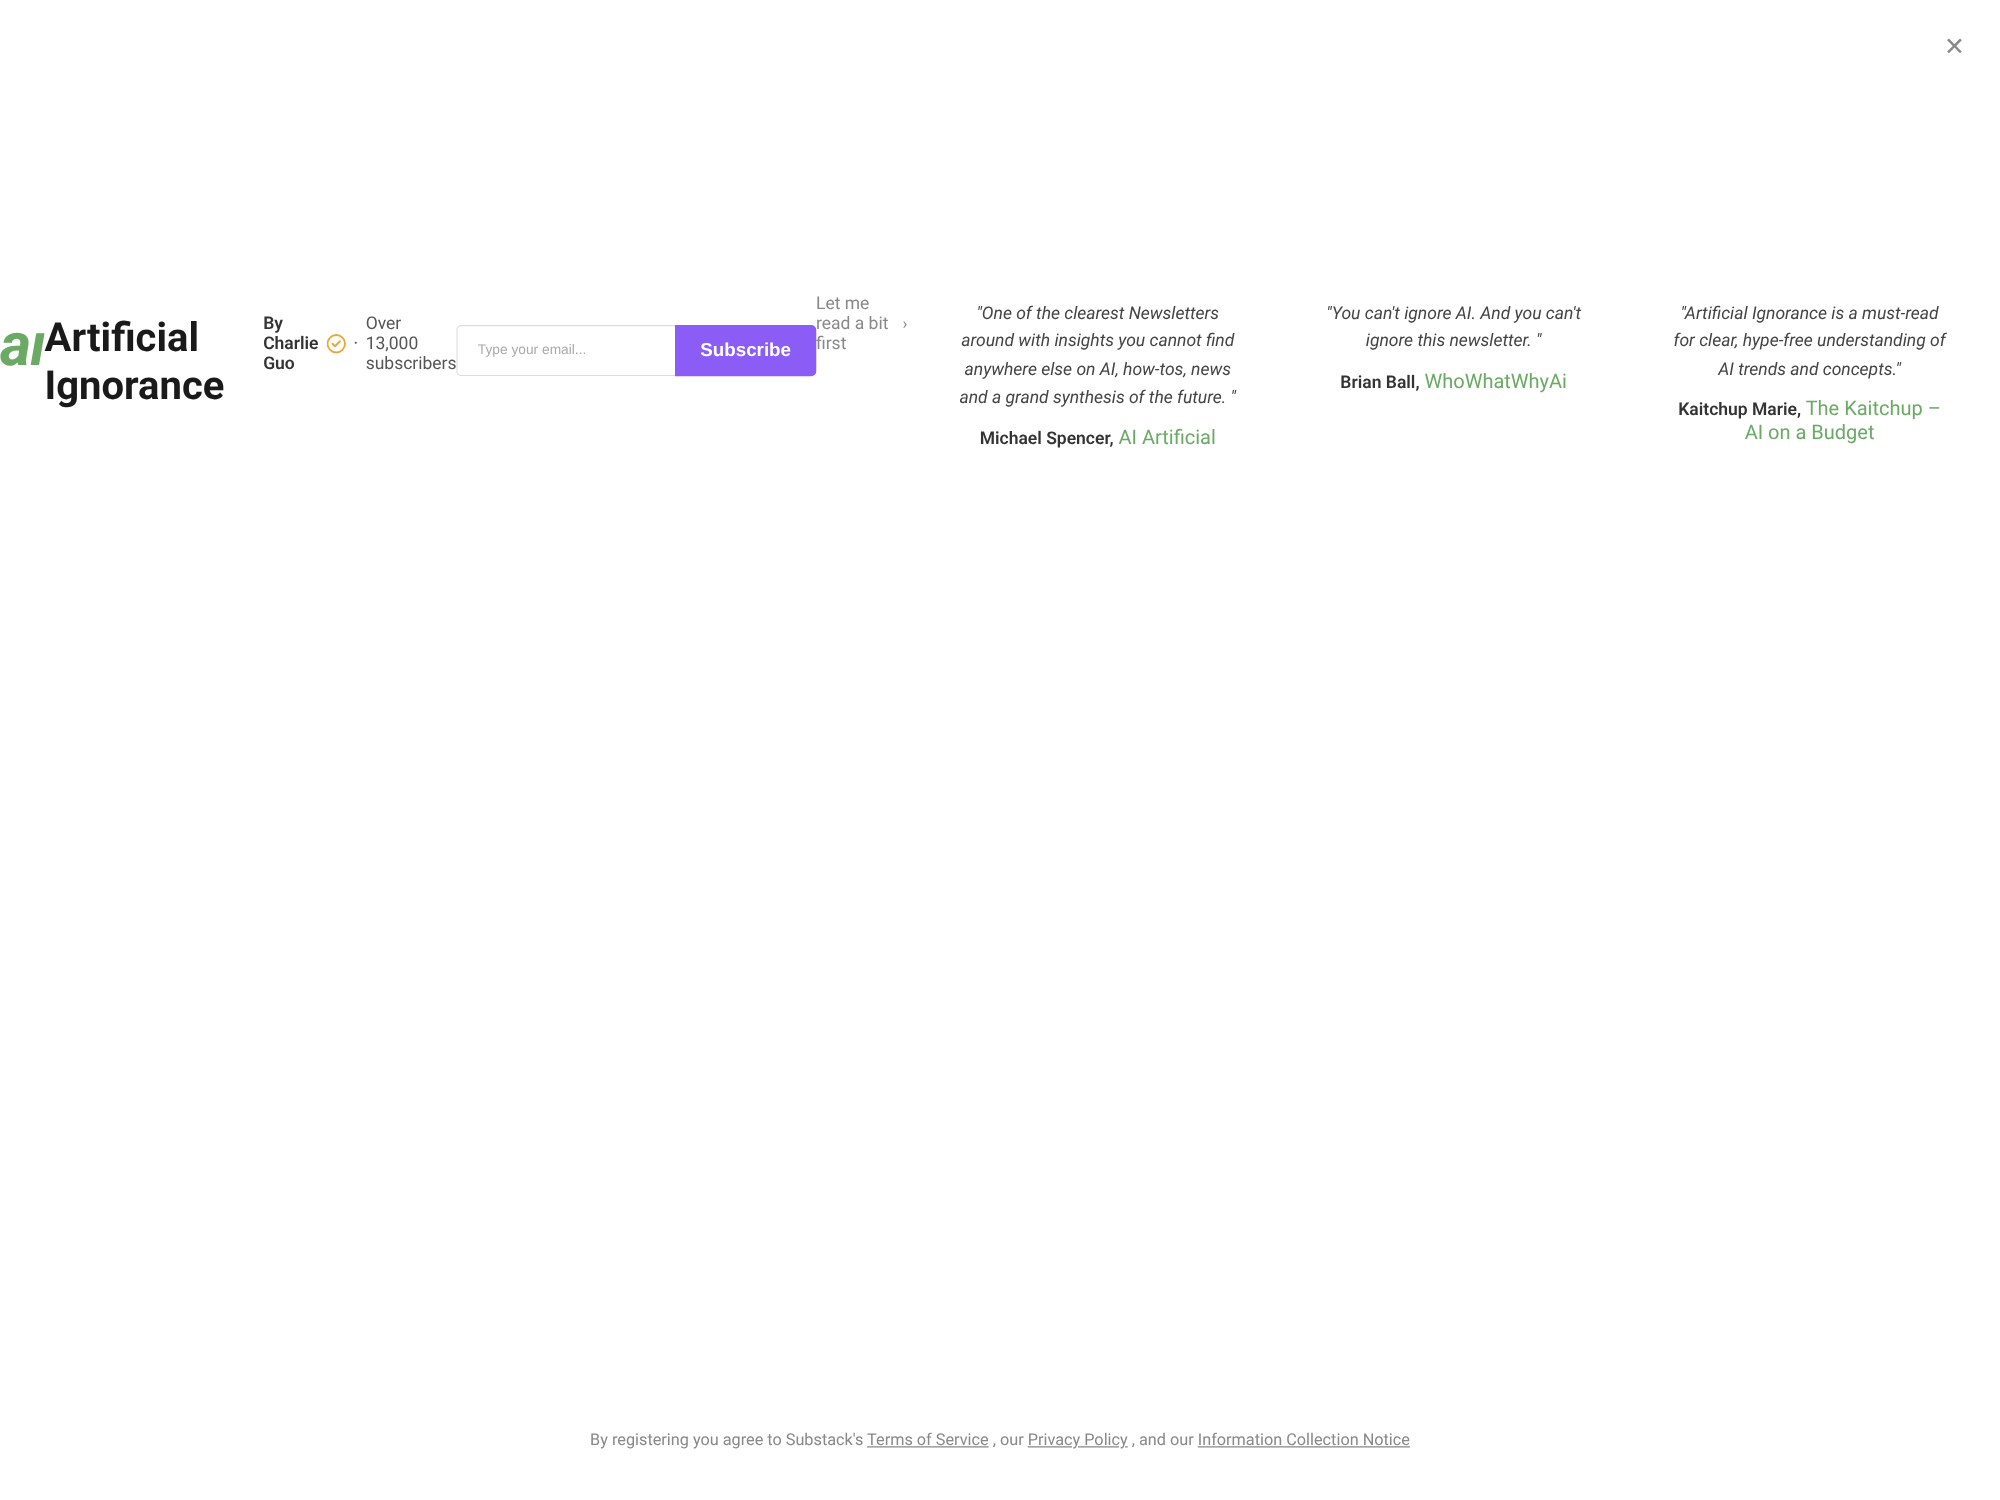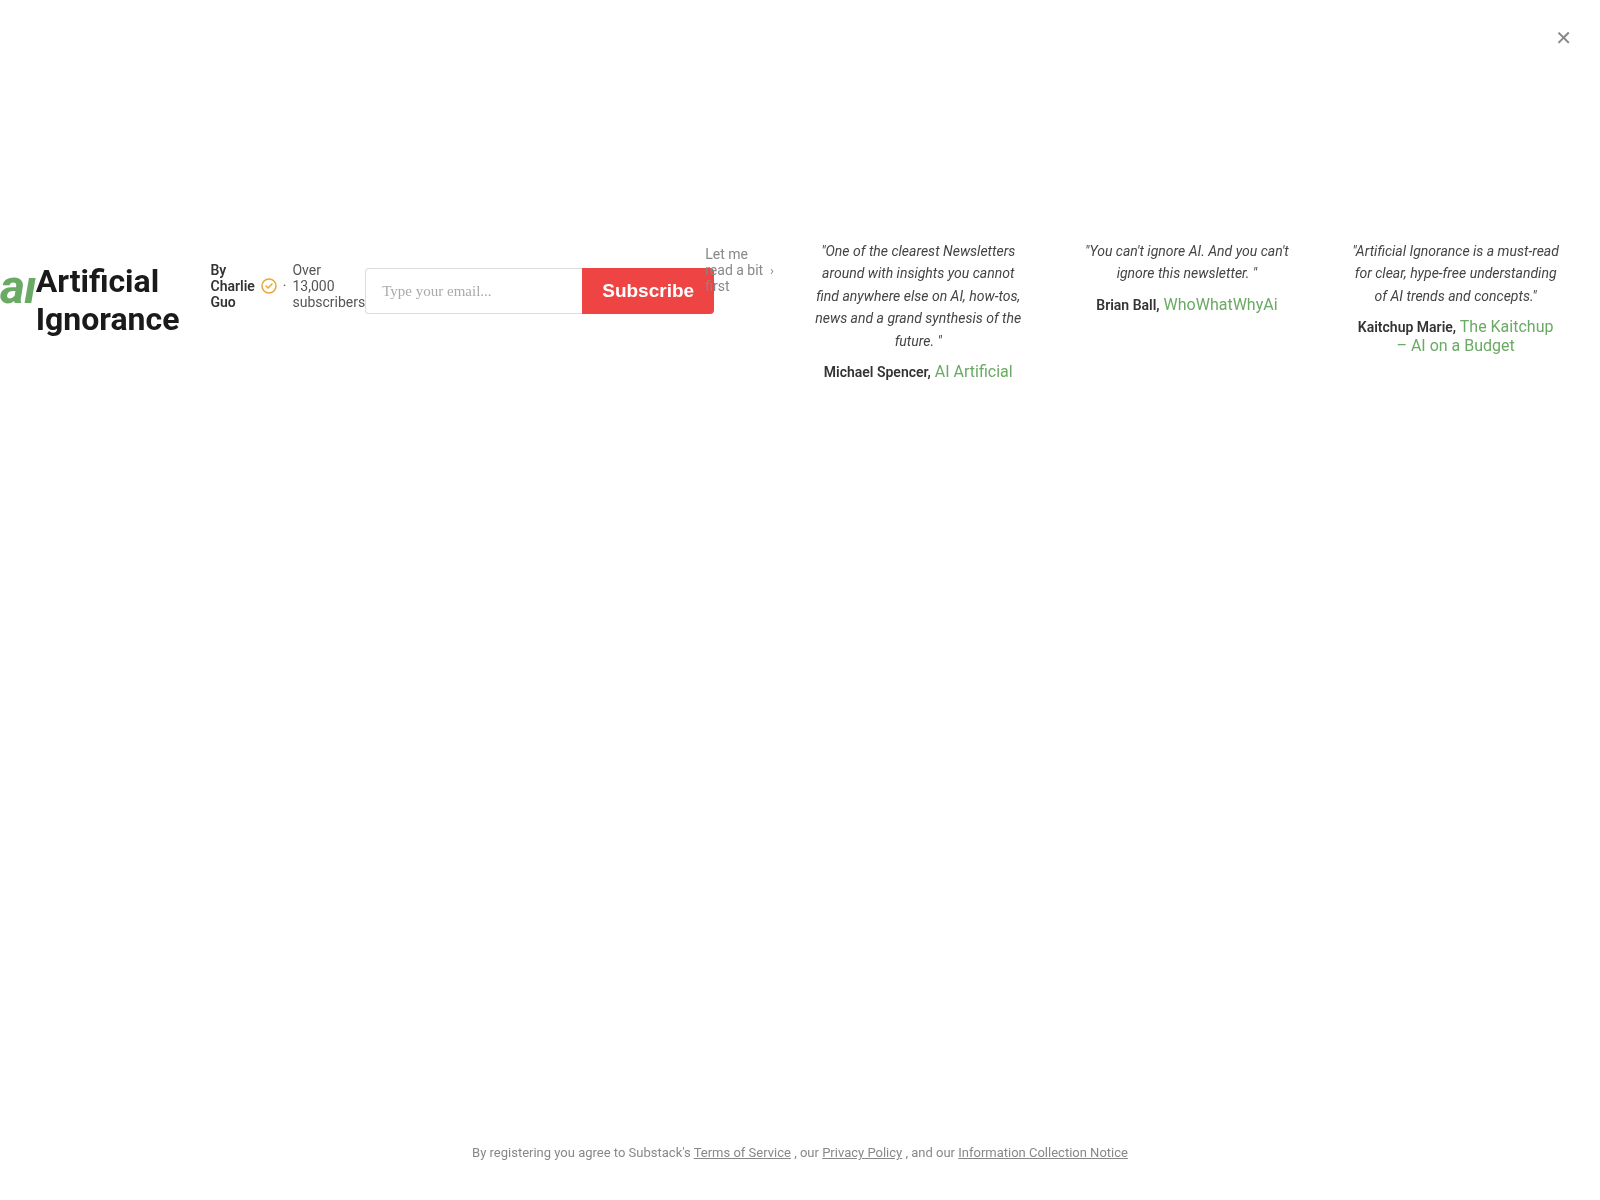--- a/index.html
+++ b/index.html
@@ -99,37 +99,36 @@
       margin-bottom: 18px;
       width: 340px;
     }
 
     .email-input {
       flex: 1;
       padding: 12px 16px;
       border: 1px solid #ddd;
       border-right: none;
       border-radius: 4px 0 0 4px;
-      font-size: 15px;
+      font-size: 11px;
       color: #333;
       outline: none;
-      font-family: Liberation Serif, serif;
     }
 
     .email-input::placeholder {
       color: #aaa;
     }
 
     .subscribe-btn {
       padding: 12px 20px;
-      background-color: #ef4444;
+      background-color: #8b5cf6;
       color: #fff;
       border: none;
       border-radius: 0 4px 4px 0;
-      font-size: 19px;
+      font-size: 15px;
       font-weight: 600;
       cursor: pointer;
       white-space: nowrap;
     }
 
     .read-first-link {
       display: flex;
       align-items: center;
       gap: 4px;
       font-size: 14px;

